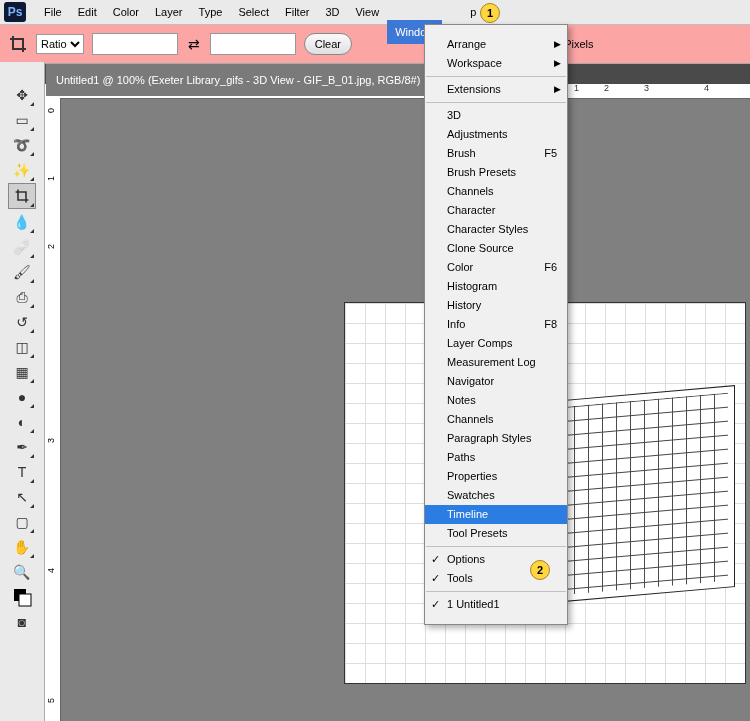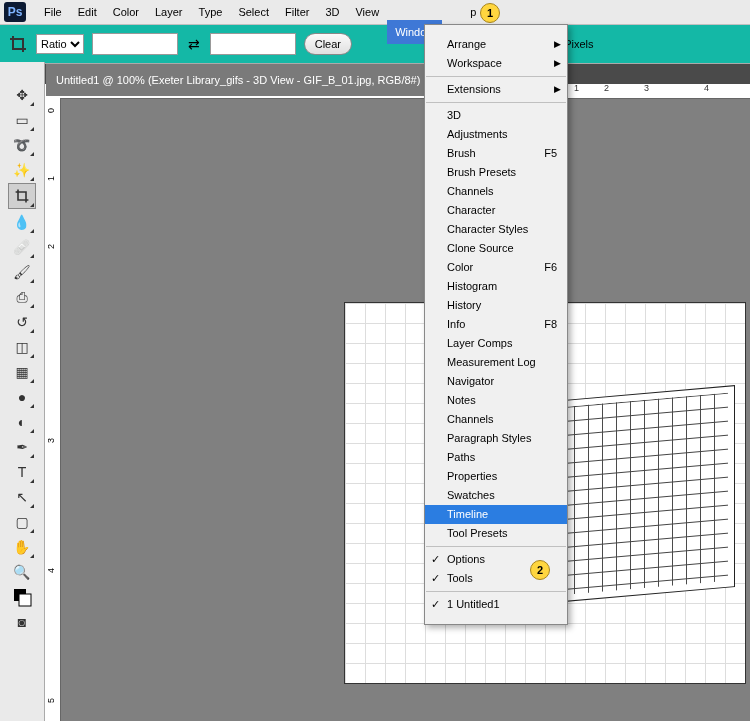--- a/index.html
+++ b/index.html
@@ -58,21 +58,21 @@
     font-weight: bold;
     font-size: 11px;
     display: inline-flex;
     align-items: center;
     justify-content: center;
     position: absolute;
   }
   
   .optionsbar {
     height: 38px;
-    background: #14b8a6;
+    background: #fca5a5;
     border-bottom: 1px solid #aaa;
     display: flex;
     align-items: center;
     padding: 0 8px;
     gap: 8px;
     position: relative;
     z-index: 5;
   }
   .optionsbar .crop-icon {
     width: 20px; height:20px;

